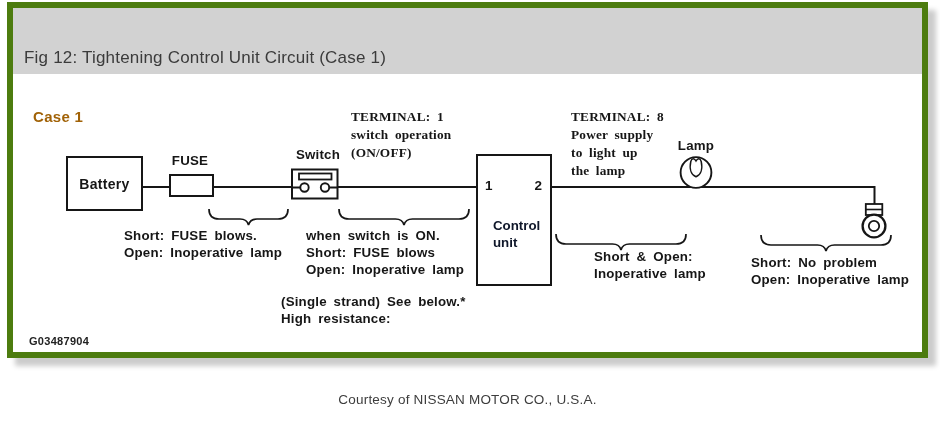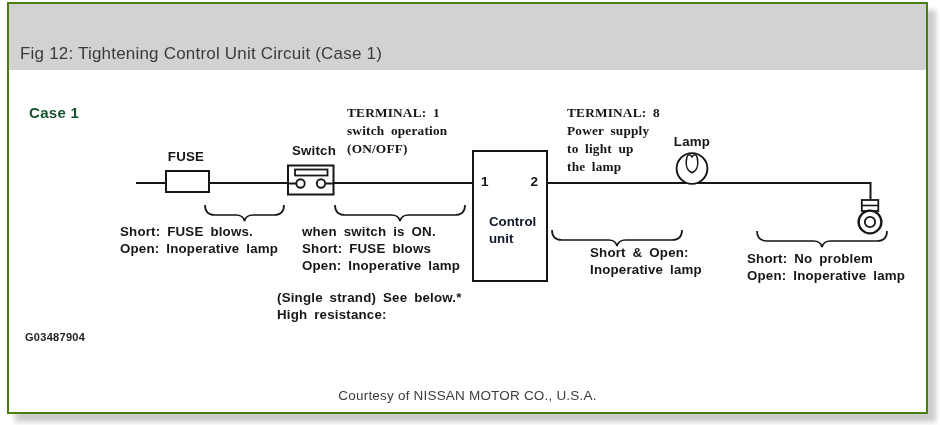--- a/index.html
+++ b/index.html
@@ -1,41 +1,41 @@
 <!DOCTYPE html>
 <html><head>
 <meta charset="utf-8">
 <style>
   * { margin: 0; padding: 0; box-sizing: border-box; }
   html, body { width: 940px; height: 425px; background: #ffffff; overflow: hidden; }
   body { font-family: "Liberation Sans", sans-serif; }
 
   .panel {
-    position: absolute; left: 7px; top: 2px; width: 921px; height: 412px;
-    background: #ffffff; border: 2px solid #4d7c0f;
+    position: absolute; left: 7px; top: 2px; width: 921px; height: 356px;
+    background: #ffffff; border: 6px solid #4d7c0f;
     box-shadow: 8px 8px 5px #cccccc;
   }
   .header {
     position: absolute; left: 0; top: 0; width: 100%; height: 66px;
     background: #d2d2d2; display: flex; align-items: flex-end;
     padding: 0 0 6px 11px;
   }
   .header .title { font-size: 17px; color: #3b3b3b; letter-spacing: 0.2px; }
 
   .diagram { position: absolute; left: 0; top: 0; width: 921px; height: 412px; }
   .diagram svg { position: absolute; left: 0; top: 0; }
 
   .t {  
     position: absolute; font-size: 13.3px; font-weight: bold; color: #161616;
     line-height: 17px; letter-spacing: 0.2px; word-spacing: 3px; white-space: nowrap;
   }
   .t18 { line-height: 18px; font-family: Liberation Serif, serif; }
   .ctr { text-align: center; }
 
-  .case-label { position: absolute; left: 20px; top: 100px; font-size: 15px; font-weight: bold; color: #14532d; letter-spacing: 0.3px; }
+  .case-label { position: absolute; left: 20px; top: 100px; font-size: 15px; font-weight: bold; color: #a16207; letter-spacing: 0.3px; }
 
   .compbox {
     position: absolute; background: #ffffff; border: 2px solid #161616;
     display: flex; align-items: center; justify-content: center;
   }
   .battery-box { left: 53px; top: 148px; width: 77px; height: 55px; }
   .battery-box span { font-size: 14px; font-weight: bold; color: #161616; letter-spacing: 0.3px; }
   .fuse-box { left: 156px; top: 166px; width: 45px; height: 23px; }
   .cu-box { left: 463px; top: 146px; width: 76px; height: 132px; justify-content: flex-start; align-items: flex-start; }
   .cu-terminal { position: absolute; top: 22px; font-size: 13.5px; font-weight: bold; color: #161616; }
@@ -87,20 +87,23 @@
 
         <path d="M203 203 Q203 213 213 213 H234 Q241 213 242.5 219 Q244 213 251 213 H272 Q282 213 282 203" stroke-width="1.7"></path>
         <path d="M333 203 Q333 213 343 213 H389.5 Q396.5 213 398 219 Q399.5 213 406.5 213 H453 Q463 213 463 203" stroke-width="1.7"></path>
         <path d="M550 228 Q550 238 560 238 H606.5 Q613.5 238 615 244 Q616.5 238 623.5 238 H670 Q680 238 680 228" stroke-width="1.7"></path>
         <path d="M755 229 Q755 239 765 239 H811.5 Q818.5 239 820 245 Q821.5 239 828.5 239 H875 Q885 239 885 229" stroke-width="1.7"></path>
       </g>
     </svg>
 
     <div class="case-label">Case 1</div>
 
+    <div class="compbox battery-box">
+      <span>Battery</span>
+    </div>
 
     <div class="t ctr" style="left:147px; top:144px; width:60px;">FUSE</div>
     <div class="compbox fuse-box"></div>
 
     <div class="t ctr" style="left:279px; top:138px; width:52px;">Switch</div>
 
     <div class="compbox cu-box">
       <span class="cu-terminal cu-t1">1</span>
       <span class="cu-terminal cu-t2">2</span>
       <span class="cu-name">

